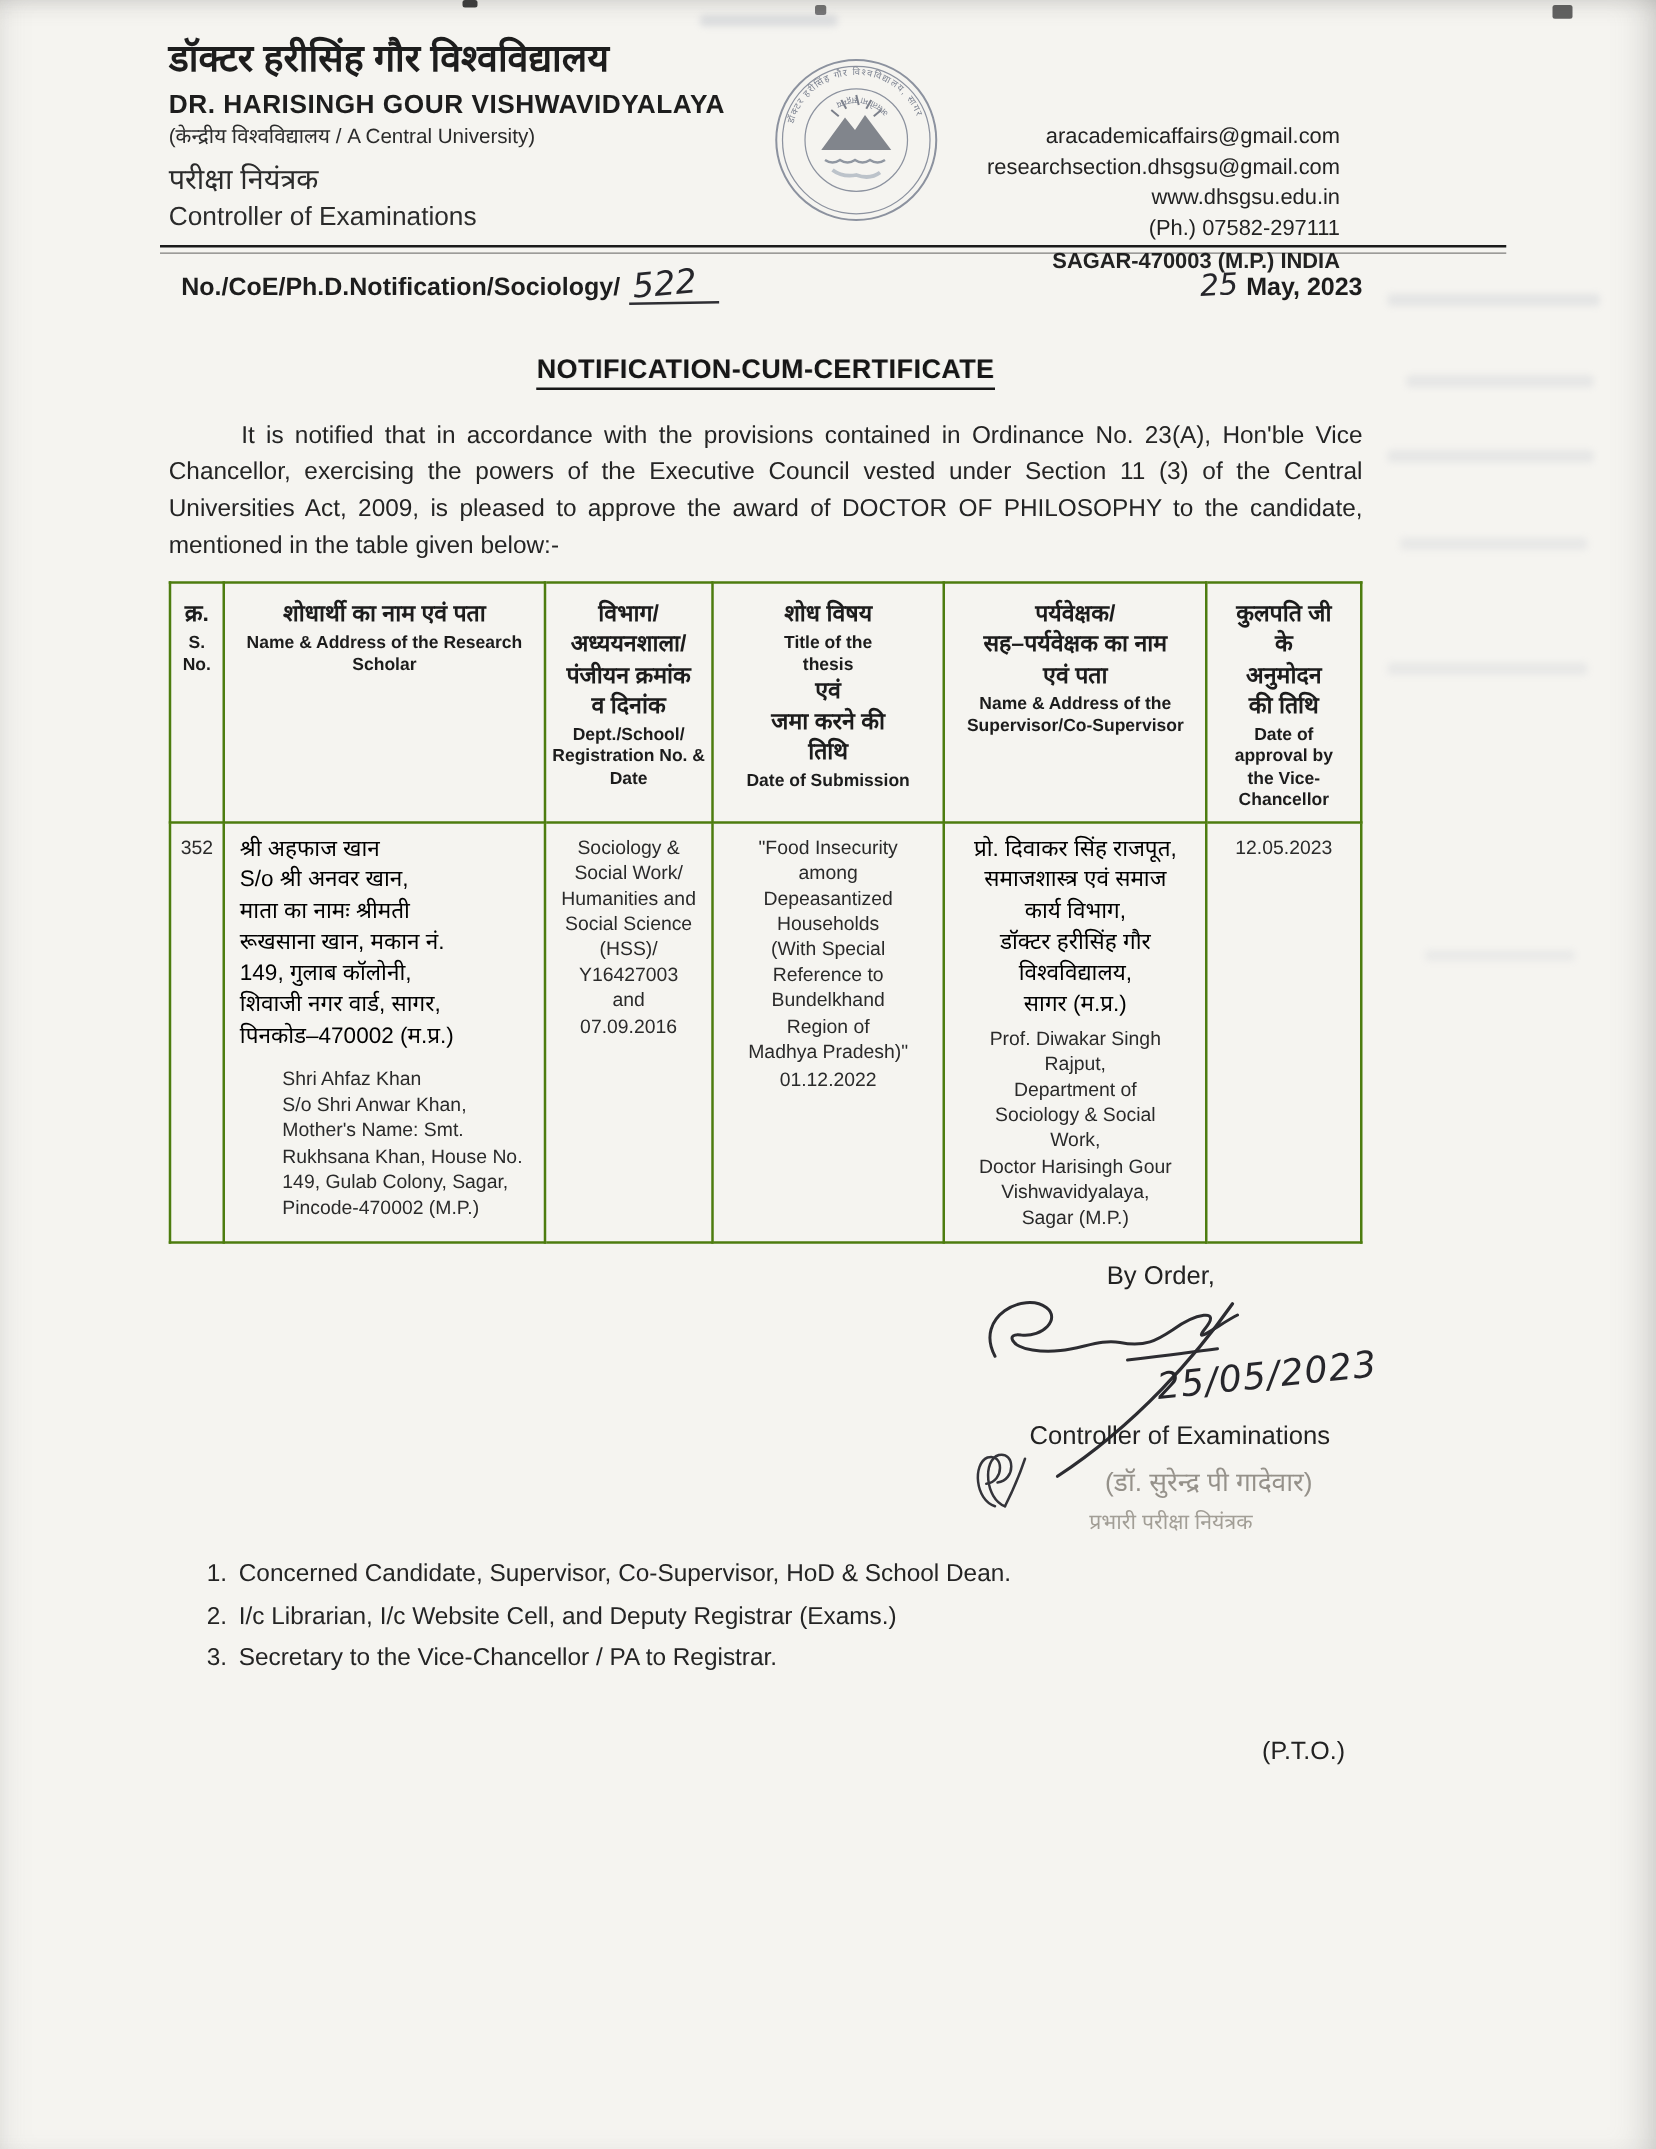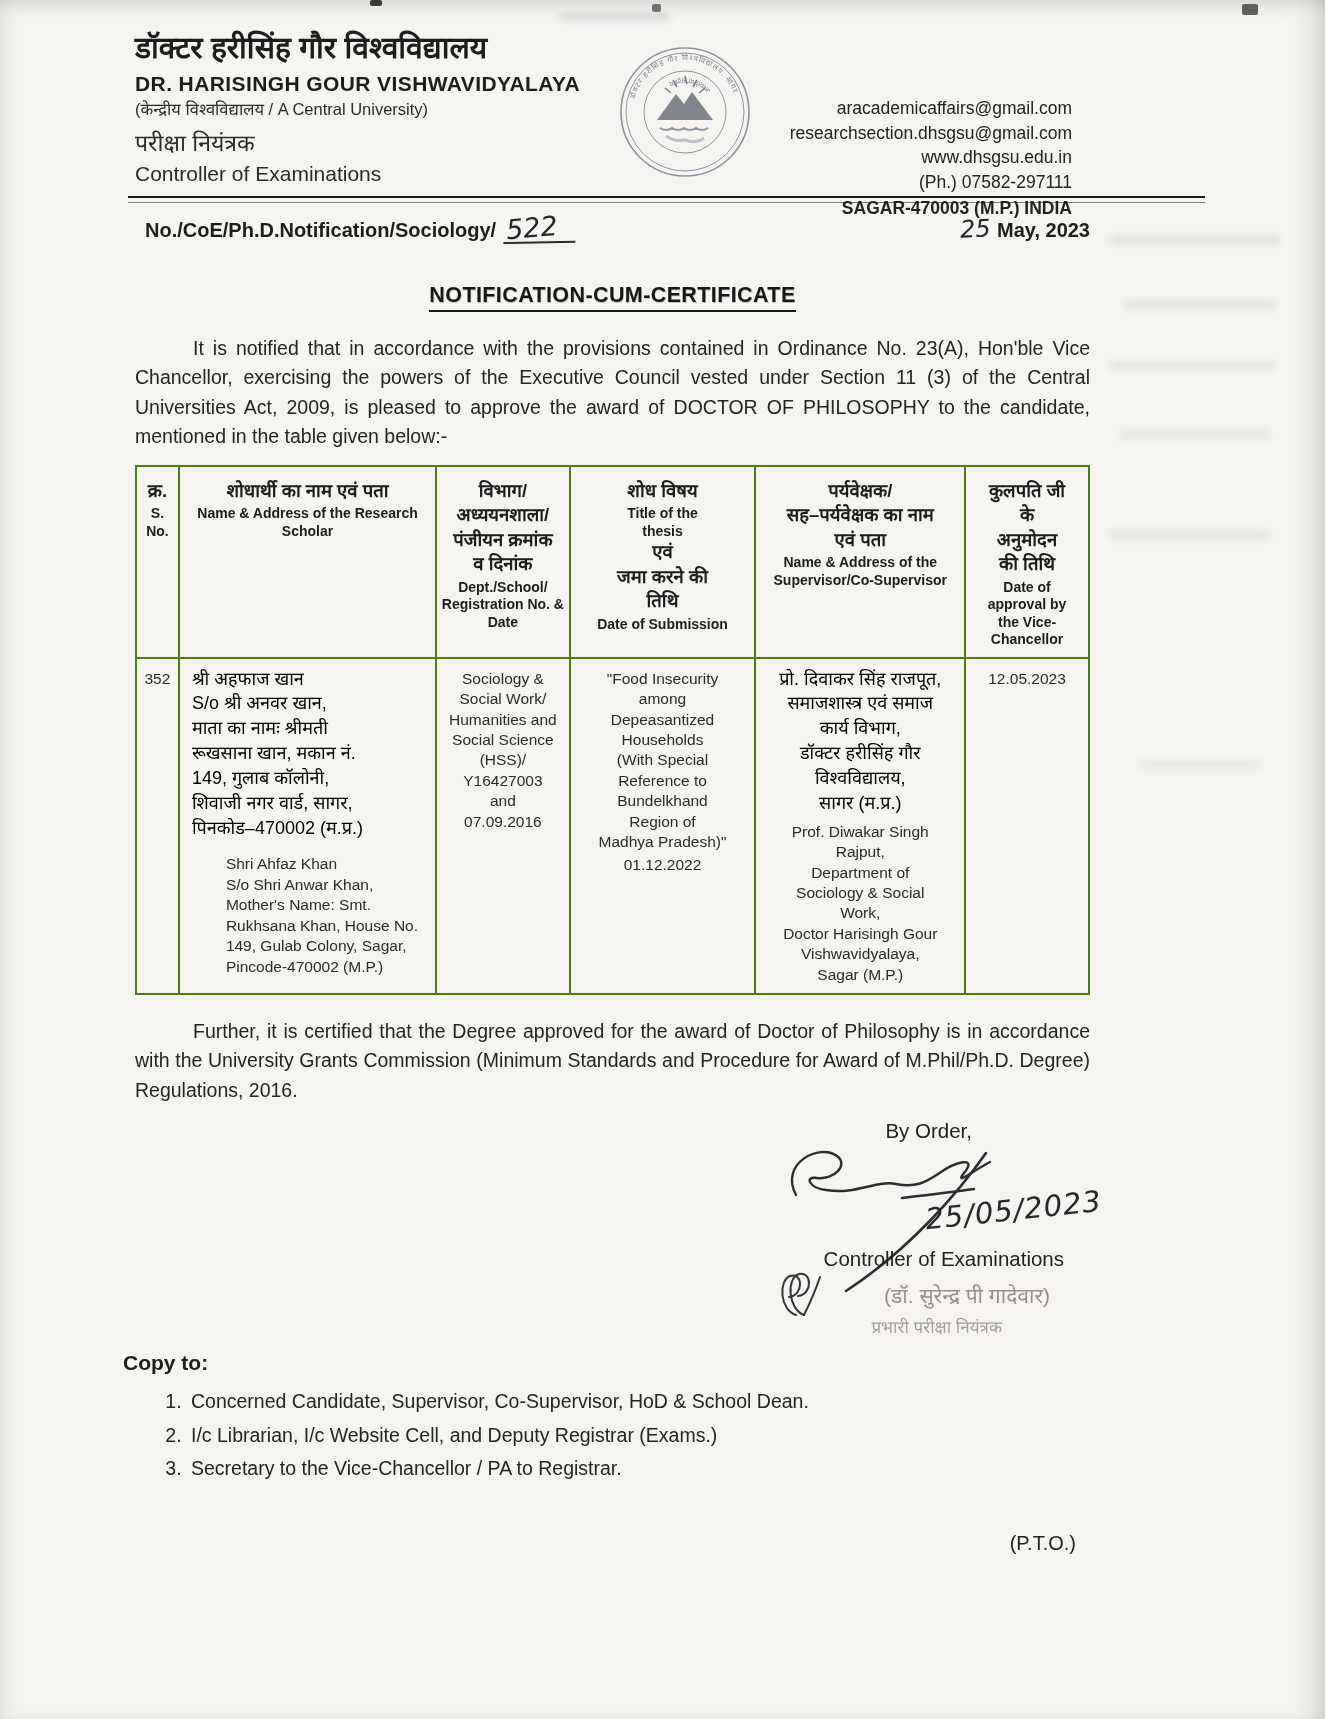--- a/index.html
+++ b/index.html
@@ -260,41 +260,39 @@
 Vishwavidyalaya,
 Sagar (M.P.)</div>
           </td>
         <td class="c6">
             <div class="blk en">12.05.2023</div>
           </td>
       </tr>
     </tbody>
   </table>
 
-  <p class="para">Further, it is certified that the Degree approved for the award of Doctor of Philosophy is in accordance with the University Grants Commission (Minimum Standards and Procedure for Award of M.Phil/Ph.D. Degree) Regulations, 2016.</p>
 
   <div class="by-order">By Order,</div>
   <div class="sign-block">
     <svg class="sig-svg" viewBox="0 0 330 158" fill="none" stroke="#2c2c31" stroke-width="2.4" stroke-linecap="round">
       <path d="M72 54 C 55 22 96 2 113 15 C 125 24 110 39 93 37 C 80 35 85 47 102 49 C 132 54 152 39 172 43 C 192 47 202 41 214 33 C 232 20 254 15 240 32 C 229 46 252 28 266 21"></path>
       <path d="M178 57 C 203 54 228 51 250 48"></path>
       <path d="M262 12 C 234 52 186 108 122 150" stroke-width="2.6"></path>
     </svg>
     <div class="hand sig-date">25/05/2023</div>
     <div class="controller">Controller of Examinations</div>
     <svg class="stamp-scribble" viewBox="0 0 46 58" fill="none" stroke="#34343a" stroke-width="2" stroke-linecap="round">
       <path d="M20 50 C 4 45 2 16 14 11 C 27 7 28 30 13 32"></path>
       <path d="M28 50 C 12 44 10 13 23 9 C 36 6 37 29 22 31"></path>
       <path d="M28 50 C 34 38 40 24 44 12"></path>
     </svg>
     <div class="stamp-name">(डॉ. सुरेन्द्र पी गादेवार)</div>
     <div class="stamp-title">प्रभारी परीक्षा नियंत्रक</div>
   </div>
 
-  <div class="copy-label">Copy to:</div>
   <ol class="copy-list">
       <li>Concerned Candidate, Supervisor, Co-Supervisor, HoD &amp; School Dean.</li>
       <li>I/c Librarian, I/c Website Cell, and Deputy Registrar (Exams.)</li>
       <li>Secretary to the Vice-Chancellor / PA to Registrar.</li>
     </ol>
 
   <div class="pto">(P.T.O.)</div>
 </div>
 
 <div class="artifact speck" style="left:370px;top:0;width:12px;height:6px;"></div>

